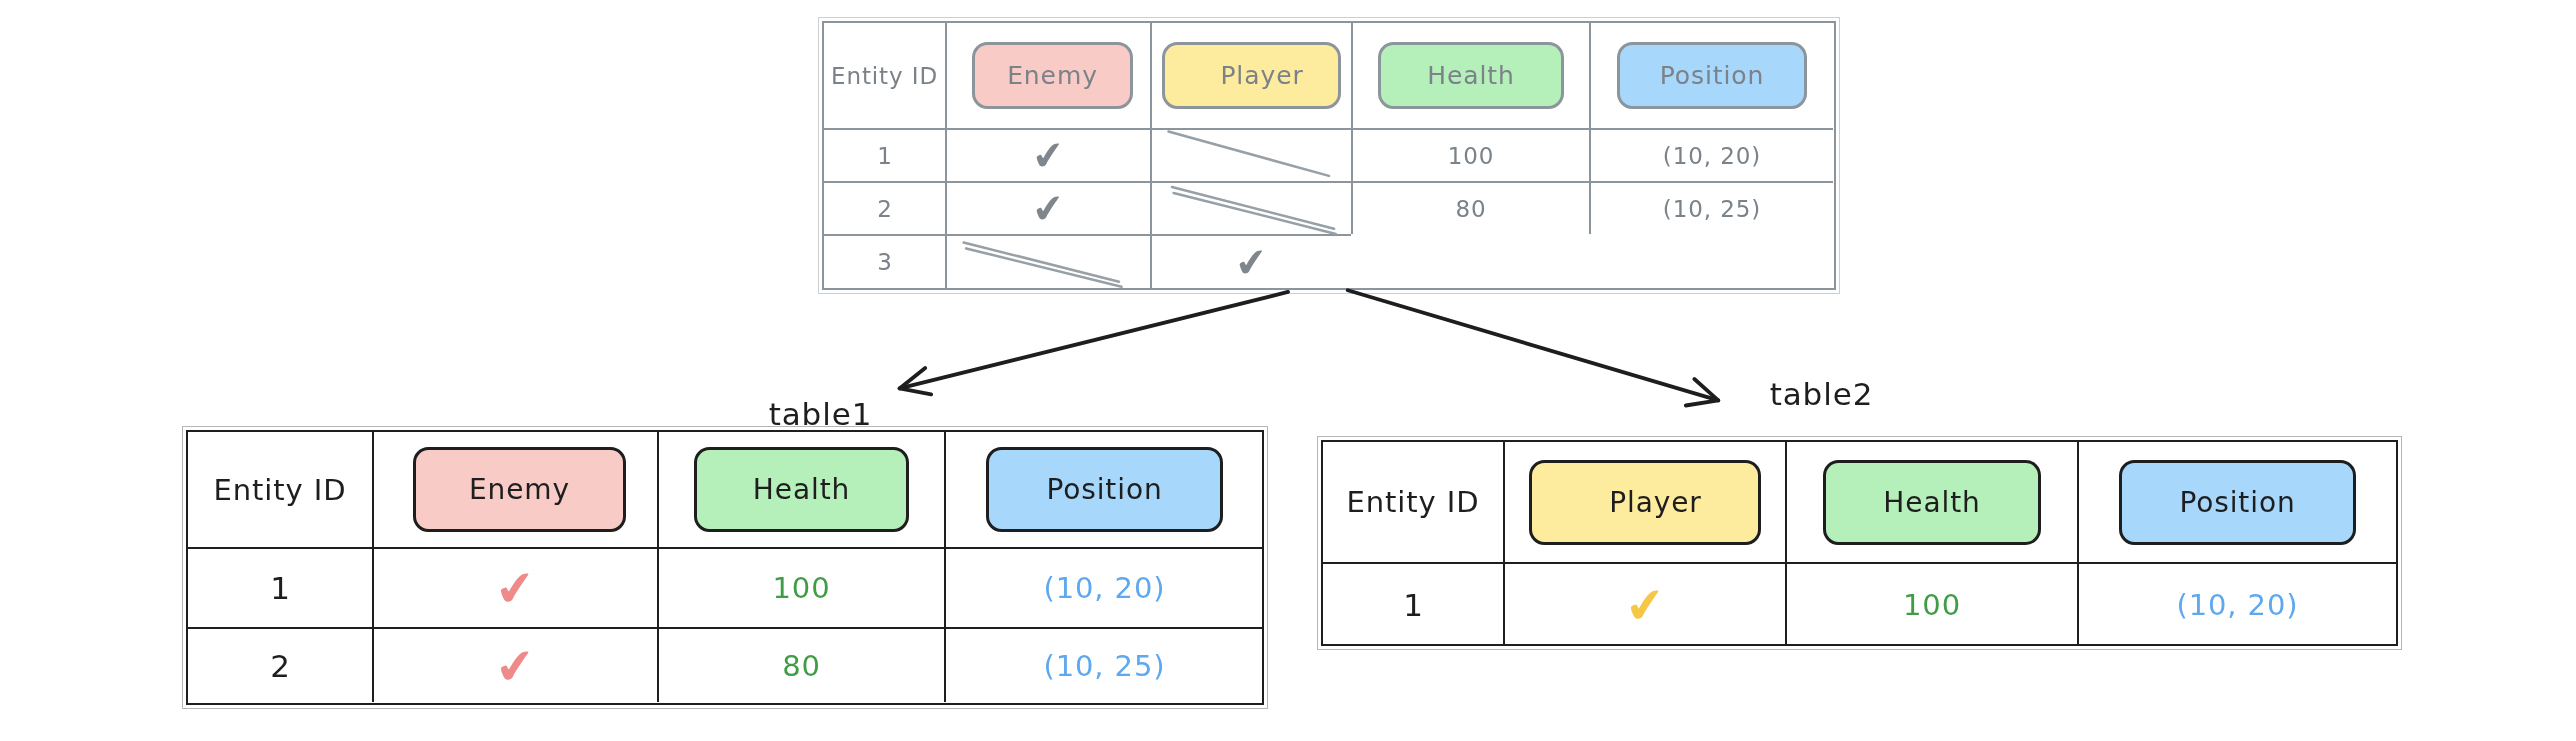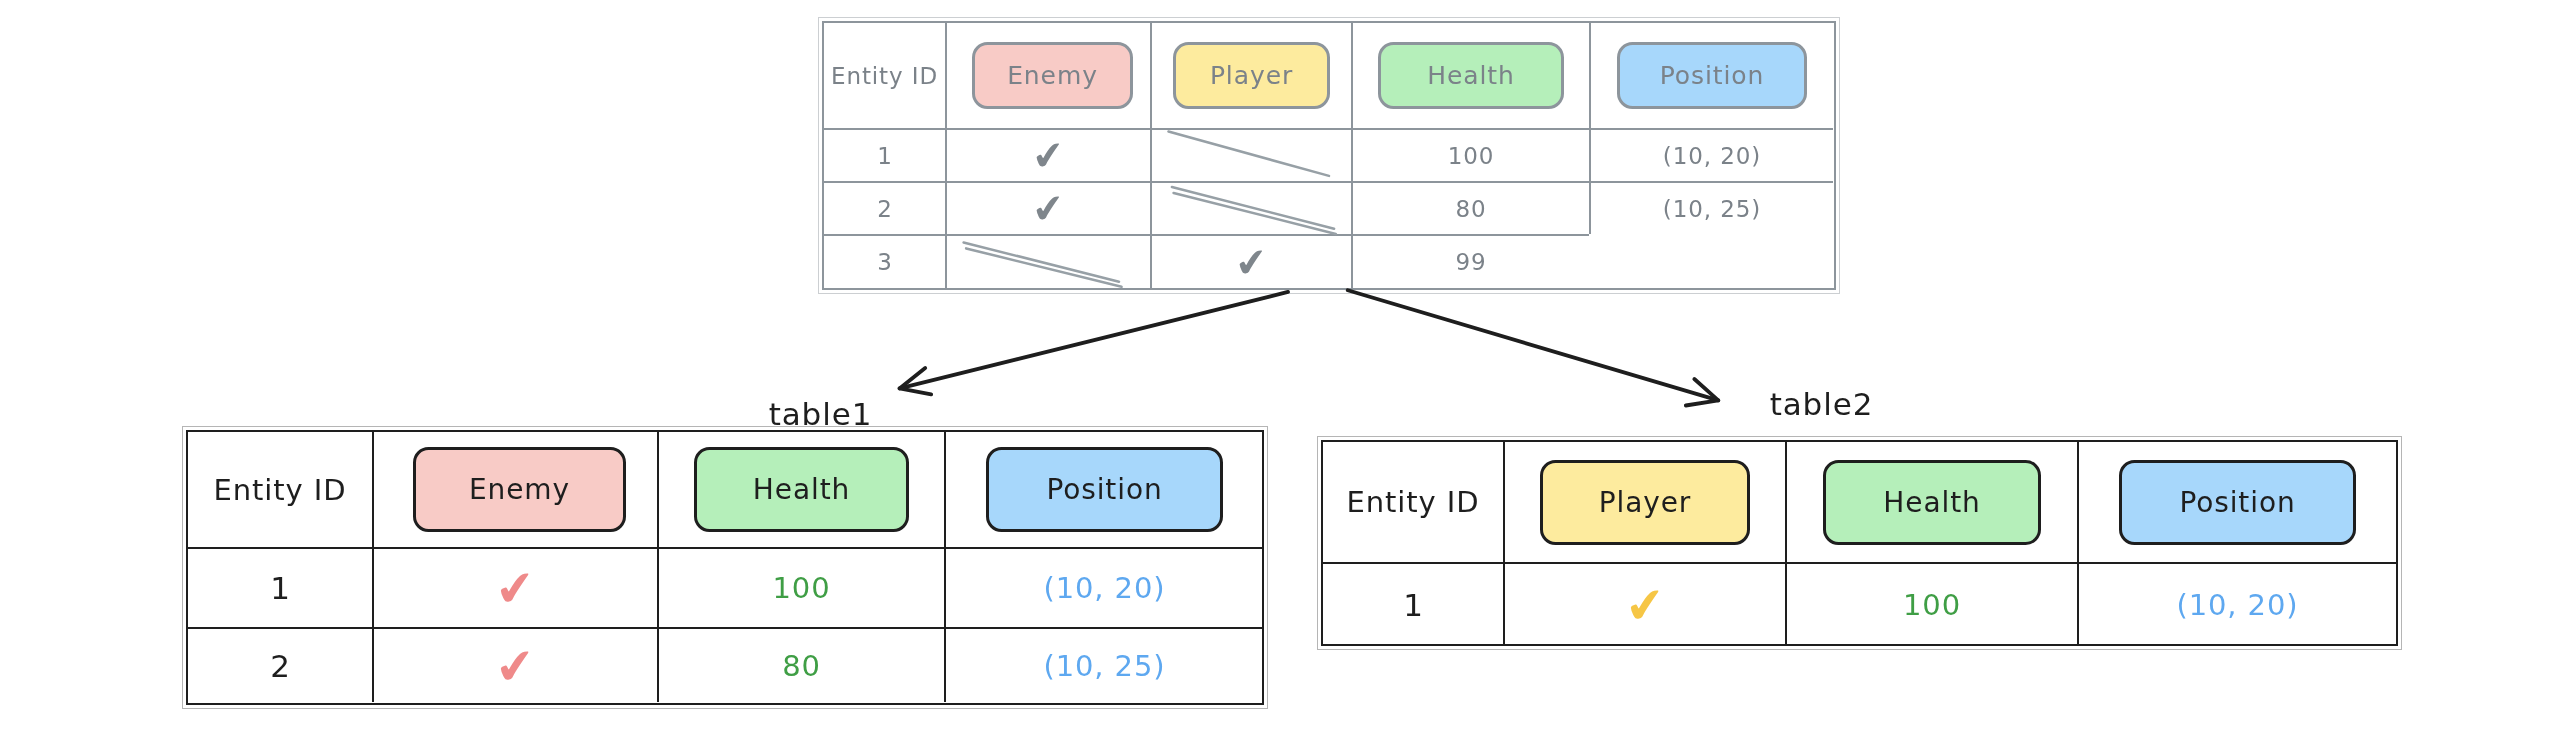--- a/index.html
+++ b/index.html
@@ -14,21 +14,21 @@
   .bl{border-left:2.1px solid var(--line);}
   .bt{border-top:2.1px solid var(--line);}
 
   .badge{display:flex;align-items:center;justify-content:center;
          border:3.8px solid var(--line);border-radius:15.4px;
          letter-spacing:0.9px;}
   .src .badge{width:76%;height:61px;font-size:25px;}
   .big .badge{width:73%;height:79px;font-size:28px;}
 
   .fill-pink{background:#f8cbc6;margin-left:8px;}
-  .fill-yellow{background:#fdeb9e;}
+  .fill-yellow{background:#fdeb9e;padding-left:21px;}
   .fill-green{background:#b5efba;}
   .fill-blue{background:#a7d7fb;}
 
   .src{--line:#8d959c;--echo:rgba(141,149,156,.45);color:#7b8289;}
   .big{--line:#1e1e1e;--echo:rgba(30,30,30,.33);color:#1e1e1e;}
 
   #src{left:822px;top:21.4px;width:1010px;height:265px;
        grid-template-columns:121px 205px 201px 238px 244px;
        grid-template-rows:105px 53px 53px 54px;}
   #t1{left:186px;top:430px;width:1074px;height:271px;
@@ -49,21 +49,21 @@
   .src .chk{font-size:39px;color:#7f868c;}
   .big .chk{font-size:48px;}
   .chk.red{color:#ef8a8a;}
   .chk.yellow{color:#f6c645;}
   .txt-green{color:#3f9e45;}
   .txt-blue{color:#5ea8f0;}
 
   .shape-label{position:absolute;width:137px;text-align:center;
                font-size:31px;color:#1e1e1e;letter-spacing:0.9px;}
   #lbl1{left:752px;top:396px;}
-  #lbl2{left:1753px;top:386px;text-align:center;}
+  #lbl2{left:1753px;top:376px;text-align:center;}
 </style>
 </head>
 <body>
 
 <div id="canvas">
 
   <div id="src" class="tbl src">
     <div class="cell">
         <span class="hdr">Entity ID</span>
       </div>
@@ -121,23 +121,20 @@
       </div>
 
     <div class="cell bt">
         <span class="idv">3</span>
       </div>
     <div class="cell bl bt">
         <span class="val"></span>
       </div>
     <div class="cell bl bt">
         <span class="chk">✔</span>
-      </div>
-    <div class="cell bl bt">
-        <span class="val">99</span>
       </div>
   </div>
 
   <div class="shape-label" id="lbl1">table1</div>
   <div id="t1" class="tbl big">
     <div class="cell">
         <span class="hdr">Entity ID</span>
       </div>
     <div class="cell bl">
         <span class="badge fill-pink">

